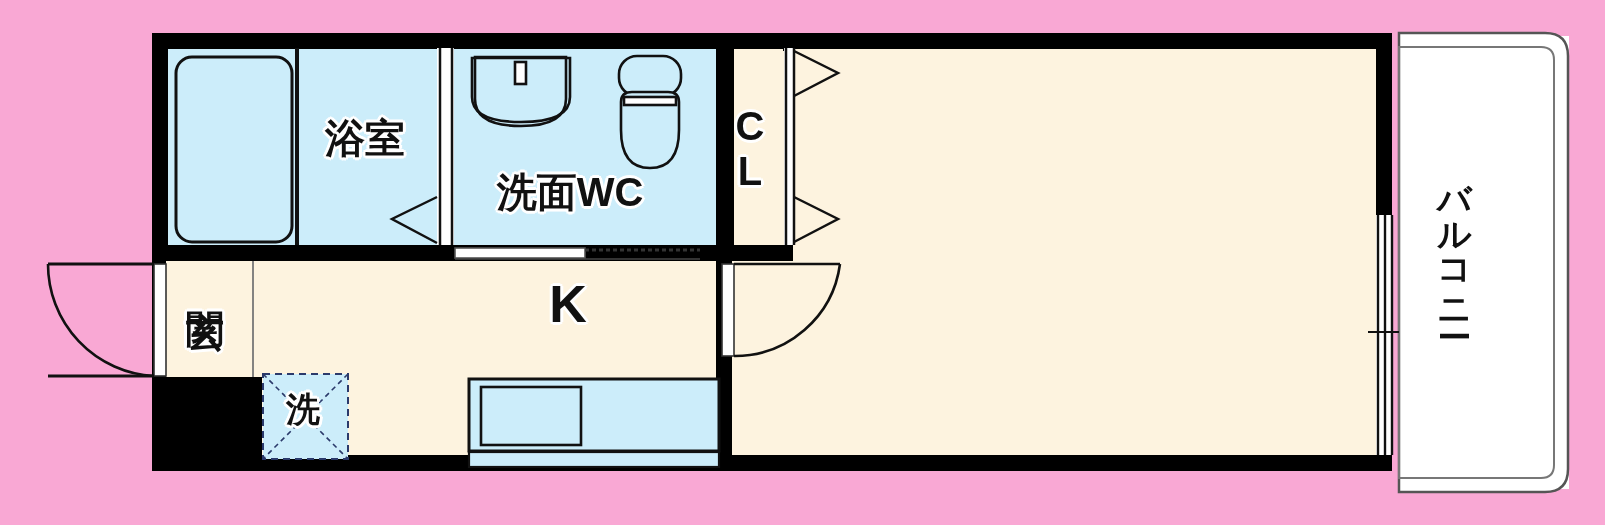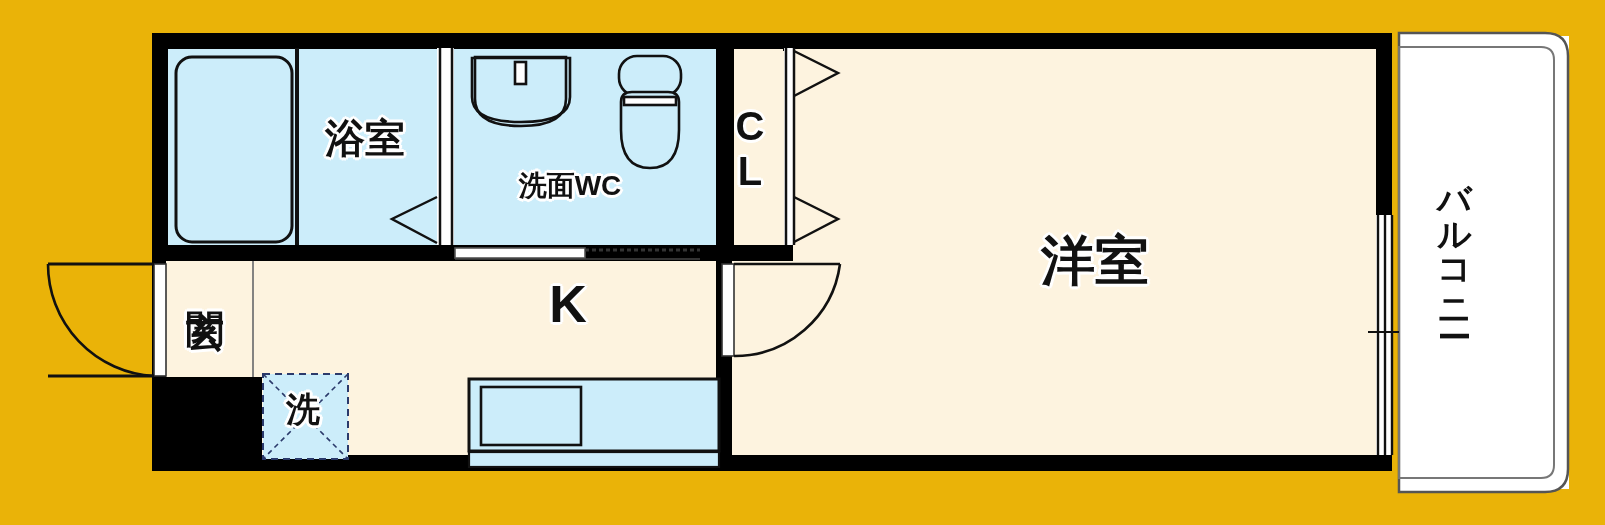--- a/index.html
+++ b/index.html
@@ -8,21 +8,21 @@
     padding: 0;
     background: #ffffff;
   }
   body {
     font-family: "Liberation Sans", "DejaVu Sans", sans-serif;
   }
   #plan-root {
     position: relative;
     width: 1605px;
     height: 525px;
-    background: #eab308;
+    background: #f9a8d4;
     overflow: hidden;
   }
   #plan-svg {
     position: absolute;
     left: 0;
     top: 0;
     width: 1605px;
     height: 525px;
     display: block;
   }
@@ -38,21 +38,21 @@
       2px 2px 0 #ffffff, -2px 2px 0 #ffffff, 2px -2px 0 #ffffff, -2px -2px 0 #ffffff,
       3px 0 0 #ffffff, -3px 0 0 #ffffff, 0 3px 0 #ffffff, 0 -3px 0 #ffffff;
     pointer-events: none;
   }
   .vertical-label {
     writing-mode: vertical-rl;
     text-orientation: upright;
     letter-spacing: 1px;
   }
   .lbl-bath      { left: 300px; top: 118px;  width: 130px; font-size: 40px; }
-  .lbl-washroom  { left: 470px; top: 172px;  width: 200px; font-size: 28px; }
+  .lbl-washroom  { left: 470px; top: 172px;  width: 200px; font-size: 40px; }
   .lbl-closet    { left: 726px; top: 104px;  width: 44px;  font-size: 40px; }
   .lbl-room      { left: 955px; top: 178px;  width: 220px; font-size: 54px; }
   .lbl-kitchen   { left: 525px; top: 278px;  width: 86px;  font-size: 52px; }
   .lbl-entrance  { left: 176px; top: 280px;  width: 48px;  font-size: 38px; }
   .lbl-washer    { left: 280px; top: 392px;  width: 46px;  font-size: 34px; }
   .lbl-balcony   { left: 1428px; top: 160px; width: 44px;  font-size: 34px; }
 </style>
 </head>
 <body>
 
@@ -188,21 +188,21 @@
 
   </svg>
 
   <div class="room-label lbl-bath">浴室</div>
 
   <div class="room-label lbl-washroom">洗面WC</div>
 
   <div class="room-label lbl-closet vertical-label">CL</div>
 
   <div class="room-label lbl-room">
-    <span>洋室</span><br>
+    <br>
   </div>
 
   <div class="room-label lbl-kitchen">K</div>
 
   <div class="room-label lbl-entrance vertical-label">玄関</div>
 
   <div class="room-label lbl-washer">洗</div>
 
   <div class="room-label lbl-balcony vertical-label">バルコニー</div>
 

